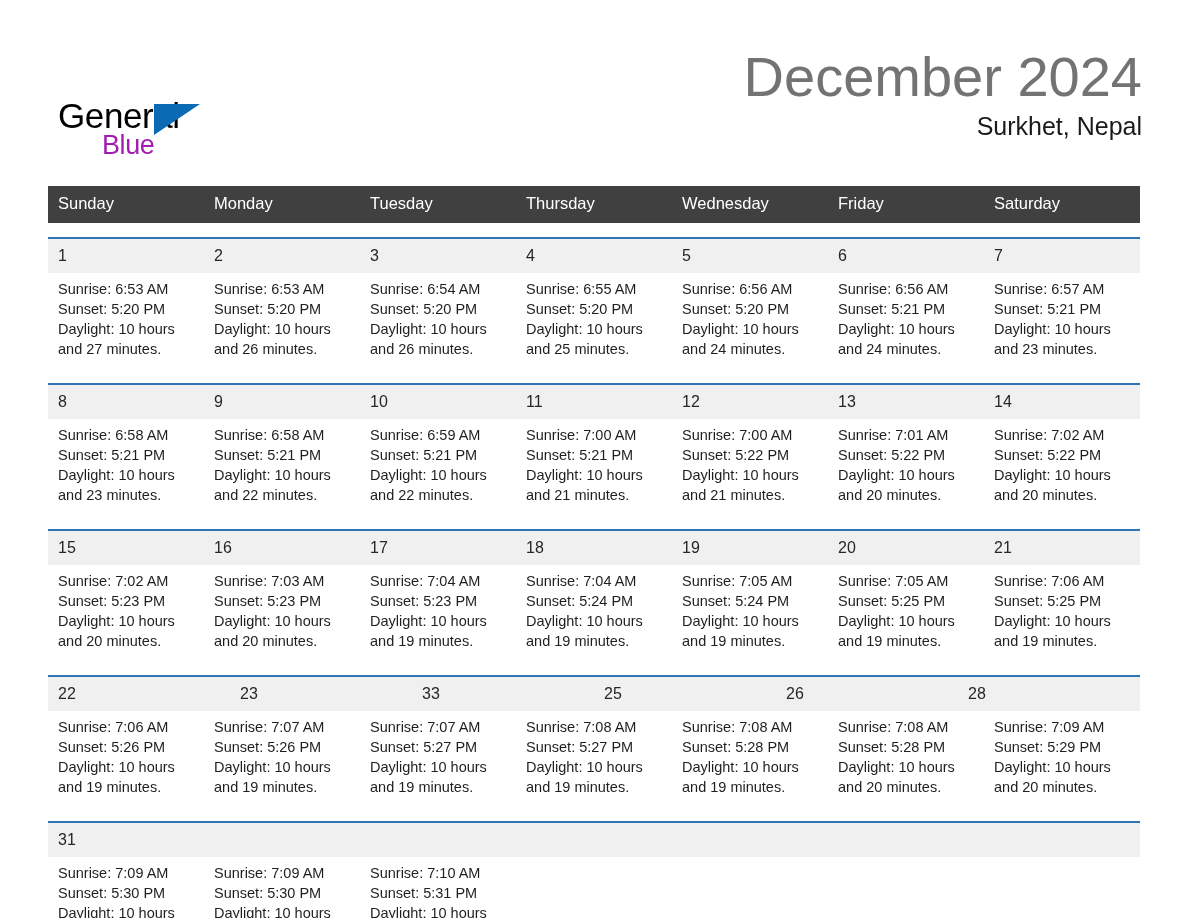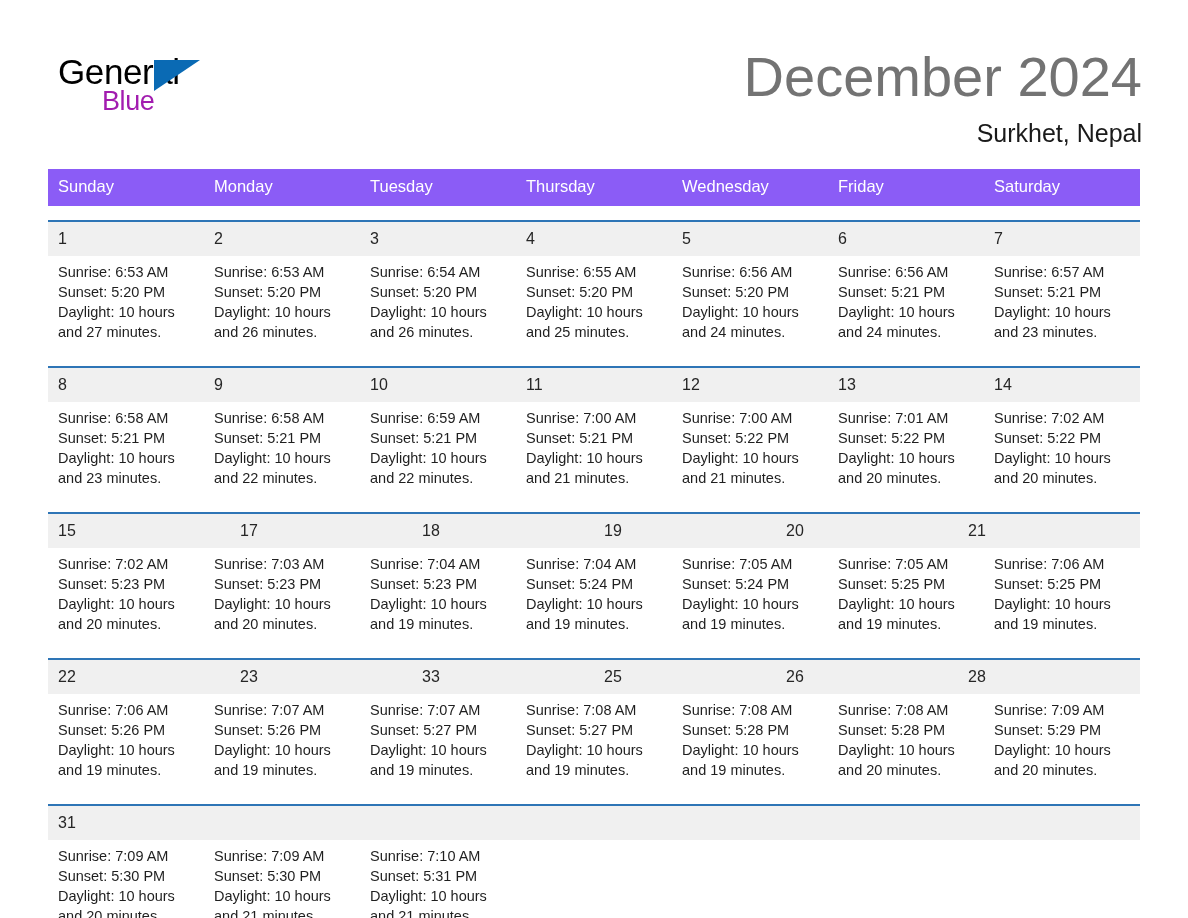--- a/index.html
+++ b/index.html
@@ -30,20 +30,21 @@
     padding: 44px 46px 0 58px;
     box-sizing: border-box;
   }
 
   .logo {
     position: relative;
     width: 200px;
     height: 76px;
     line-height: 1;
     user-select: none;
+    margin-top: 44px;
   }
   .logo-general {
     position: absolute;
     left: 0;
     top: 10px;
     font-size: 35px;
     letter-spacing: -0.4px;
     color: #000000;
     font-family: "Liberation Sans", sans-serif;
   }
@@ -74,33 +75,33 @@
     font-size: 56px;
     font-weight: normal;
     color: #737373;
     letter-spacing: 0px;
     line-height: 1.1;
   }
   .title-sub {
     font-size: 25px;
     font-weight: normal;
     color: #1a1a1a;
-    margin-top: 12px;
+    margin-top: 5px;
     line-height: 1.1;
   }
 
   
   .calendar {
     margin: 22px 48px 0 48px;
     width: 1092px;
   }
 
   .week-head {
     display: flex;
-    background: #8b5cf6;
+    background: #404040;
   }
   .week-head .dow {
     flex: 1 1 0;
     color: #ffffff;
     font-size: 16.5px;
     padding: 8px 0 9px 10px;
     box-sizing: border-box;
     line-height: 1.2;
   }
 
@@ -284,20 +285,21 @@
           <div class="ln">Sunset: 5:22 PM</div>
           <div class="ln">Daylight: 10 hours</div>
           <div class="ln">and 20 minutes.</div>
         </div>
       </div>
     </div>
 
     <div class="week">
       <div class="daterow">
         <div class="dnum">15</div>
+        <div class="dnum">16</div>
         <div class="dnum">17</div>
         <div class="dnum">18</div>
         <div class="dnum">19</div>
         <div class="dnum">20</div>
         <div class="dnum">21</div>
       </div>
       <div class="inforow">
         <div class="cell">
           <div class="ln">Sunrise: 7:02 AM</div>
           <div class="ln">Sunset: 5:23 PM</div>

